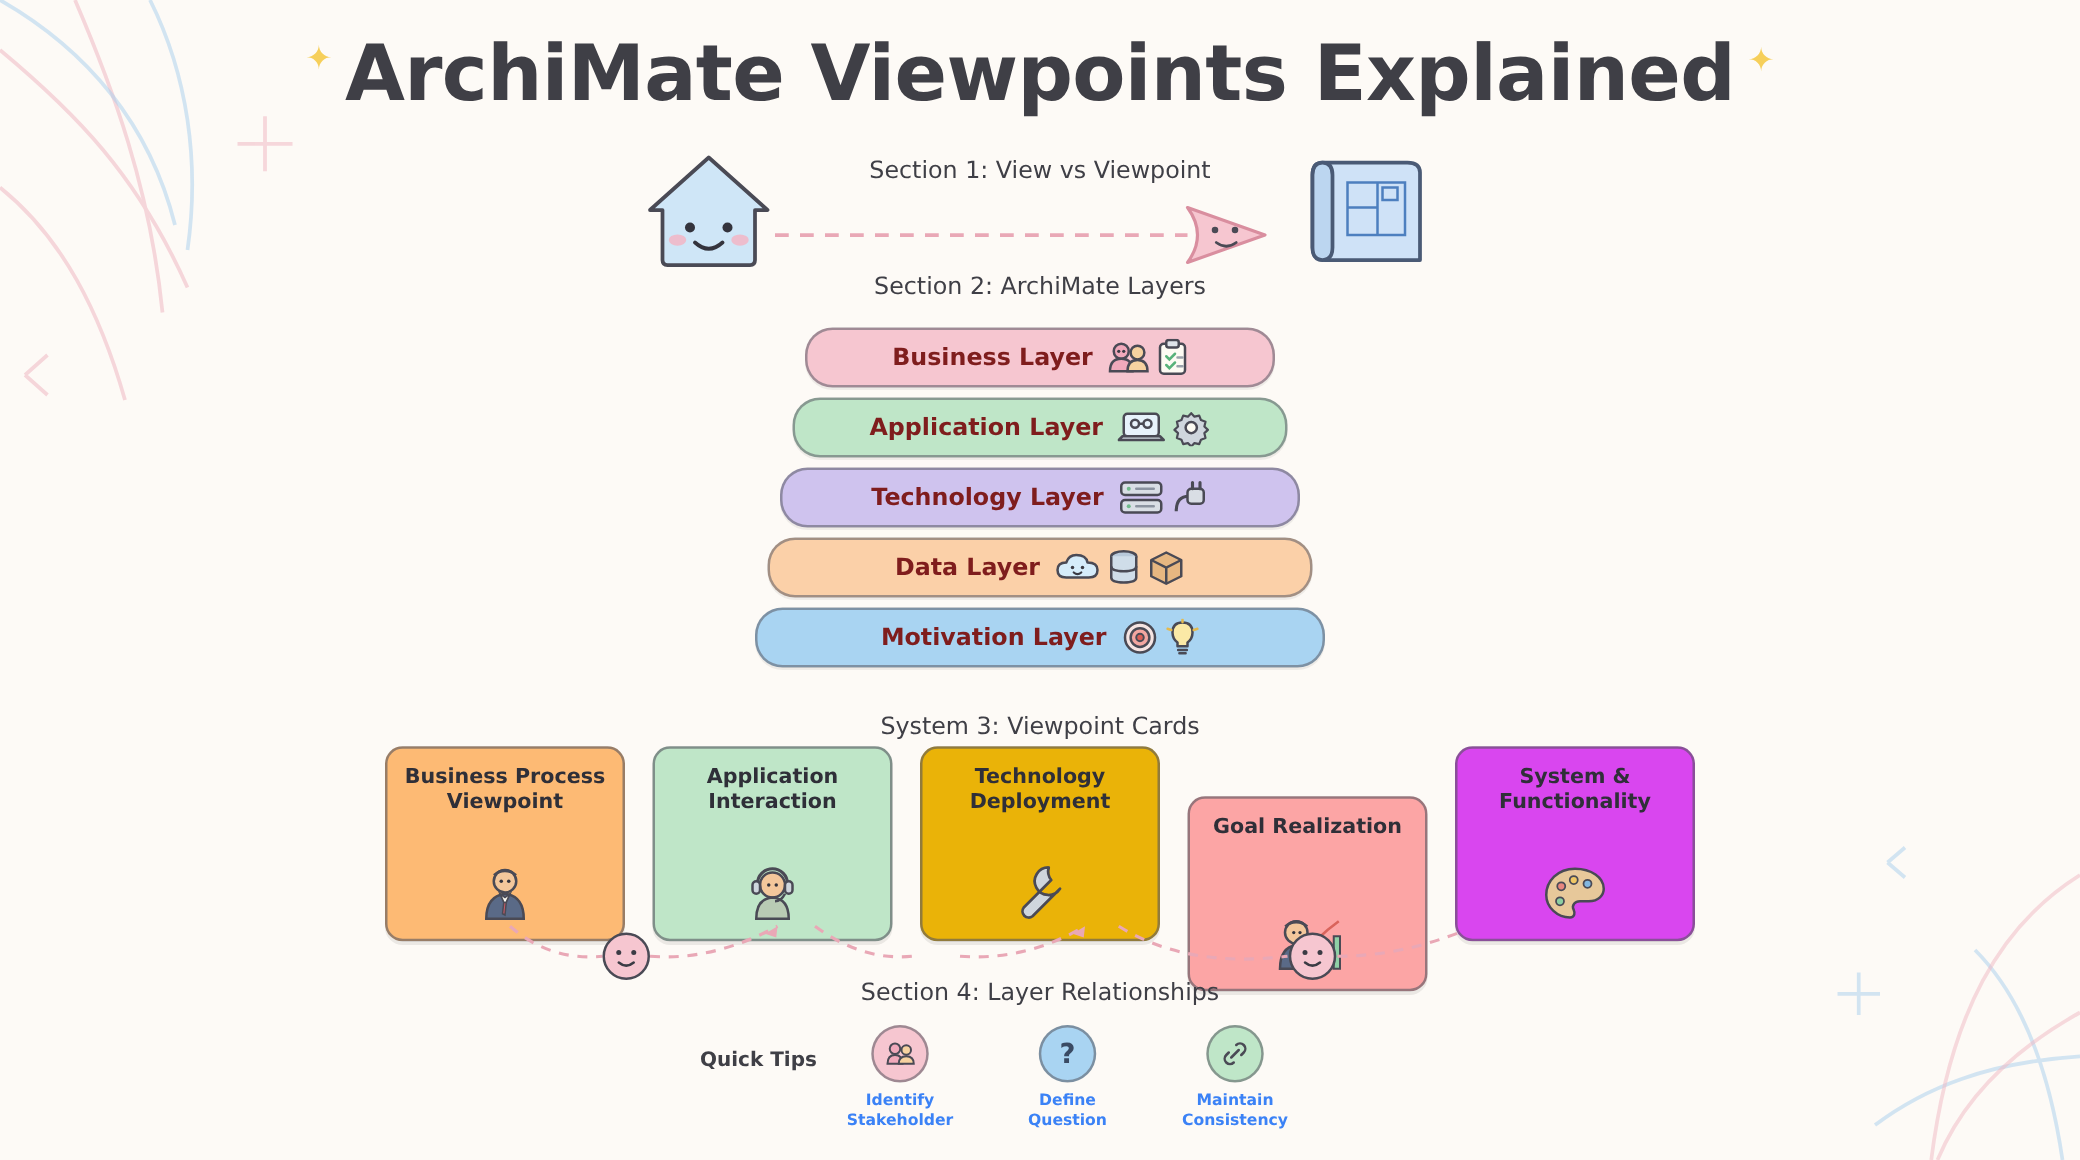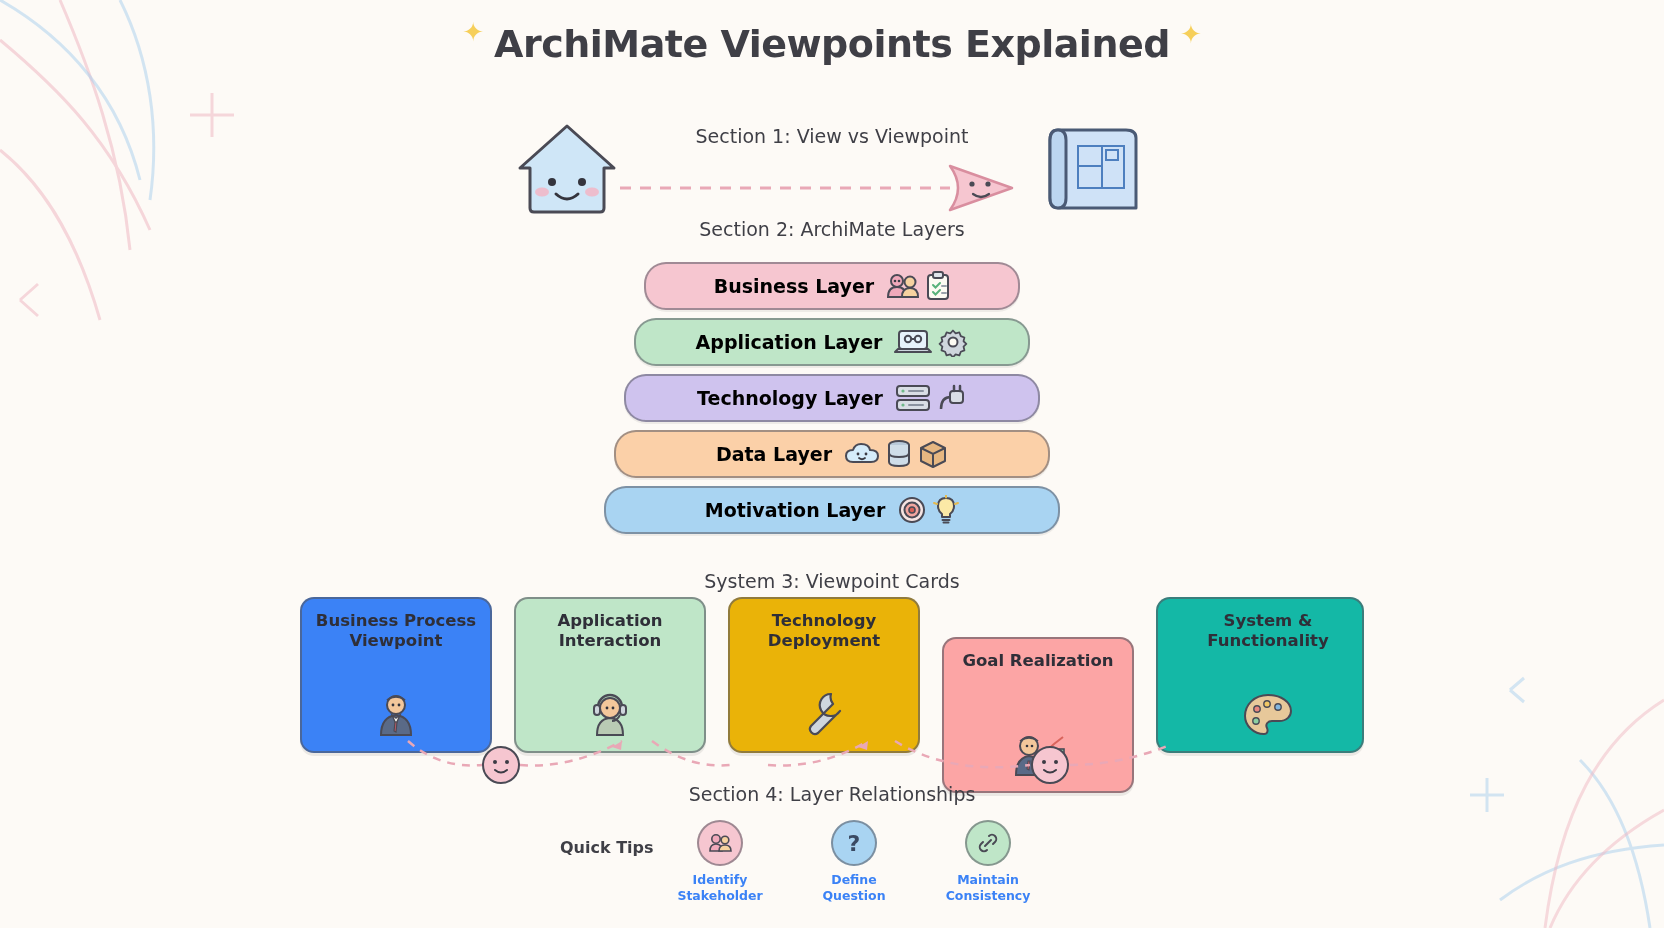--- a/index.html
+++ b/index.html
@@ -21,21 +21,21 @@
   
   .title-row {
     position: absolute;
     top: 22px; left: 0; right: 0;
     display: flex;
     align-items: center;
     justify-content: center;
     gap: 10px;
   }
   .page-title {
-    font-size: 38px;
+    font-size: 62px;
     font-weight: 700;
     color: #3f3f46;
     letter-spacing: -0.5px;
     white-space: nowrap;
   }
   .sparkle {
     font-size: 26px;
     color: #f6cf5a;
     line-height: 1;
     transform: translateY(-12px);
@@ -67,21 +67,21 @@
     border: 2px solid rgba(90,90,100,0.55);
     display: flex;
     align-items: center;
     justify-content: center;
     gap: 12px;
     box-shadow: 0 2px 0 rgba(0,0,0,0.06);
   }
   .layer-label {
     font-size: 19px;
     font-weight: 700;
-    color: #000000;
+    color: #7f1d1d;
   }
   .layer-icons { display: flex; align-items: center; gap: 6px; }
 
   
   .cards {
     position: absolute;
     top: 597px;
     left: 0; right: 0;
     display: flex;
     justify-content: center;
@@ -302,21 +302,21 @@
         <path d="M9.5 25 h7 M10.5 27.5 h5" stroke="#4a4a55" stroke-width="2" stroke-linecap="round"></path>
         <path d="M1 8 l3 1 M25 8 l-3 1 M13 0.5 v2" stroke="#e4b94e" stroke-width="2" stroke-linecap="round"></path>
       </svg>
     </span>
   </div>
 </div>
 
 <div class="section-heading" style="top:570px;">System 3: Viewpoint Cards</div>
 
 <div class="cards">
-  <div class="card" style="background:#3b82f6;justify-content:flex-end;">
+  <div class="card" style="background:#fdba74;justify-content:flex-end;">
     <div class="card-title">Business Process
 Viewpoint</div>
     <div class="card-icon">
       <svg width="46" height="46" viewBox="0 0 46 46">
         <circle cx="23" cy="14" r="9" fill="#f3c79b" stroke="#4a4a55" stroke-width="2"></circle>
         <path d="M14 9 Q23 1 32 9 Q28 6 23 6 Q18 6 14 9 Z" fill="#6b4a33" stroke="#4a4a55" stroke-width="1.6"></path>
         <path d="M8 44 Q8 26 23 24 Q38 26 38 44 Z" fill="#5a6a87" stroke="#4a4a55" stroke-width="2"></path>
         <path d="M19 24 L23 33 L27 24 L23 27 Z" fill="#fdfbf3" stroke="#4a4a55" stroke-width="1.4"></path>
         <path d="M22 31 l2 0 -1 10 -2 -1 Z" fill="#c45b67" stroke="#4a4a55" stroke-width="1.2"></path>
         <circle cx="20" cy="14" r="1.4" fill="#33333c"></circle>
@@ -364,21 +364,21 @@
         <rect x="35" y="32" width="5" height="12" fill="#8fd0a6" stroke="#4a4a55" stroke-width="1.6"></rect>
         <rect x="42" y="25" width="5" height="19" fill="#8fd0a6" stroke="#4a4a55" stroke-width="1.6"></rect>
         <rect x="49" y="18" width="5" height="26" fill="#8fd0a6" stroke="#4a4a55" stroke-width="1.6"></rect>
         <path d="M34 22 L44 13 L53 6" stroke="#d9645c" stroke-width="2" fill="none"></path>
         <circle cx="17" cy="15" r="1.3" fill="#33333c"></circle>
           <circle cx="22" cy="15" r="1.3" fill="#33333c"></circle>
       </svg>
     </div>
   </div>
 
-  <div class="card" style="background:#14b8a6;padding-left:16px;">
+  <div class="card" style="background:#d946ef;">
     <div class="card-title">System &amp;
 Functionality</div>
     <div class="card-icon">
       <svg width="50" height="44" viewBox="0 0 50 44">
         <path d="M25 2 C 11 2 2 12 2 23 C 2 33 11 41 21 41 C 25 41 25 37 24 35 C 22 31 25 28 29 28 L 36 28 C 44 28 48 23 48 18 C 48 9 38 2 25 2 Z" fill="#e7c89a" stroke="#4a4a55" stroke-width="2" stroke-linejoin="round"></path>
         <circle cx="14" cy="16" r="3.2" fill="#e8867f" stroke="#4a4a55" stroke-width="1.4"></circle>
         <circle cx="24" cy="11" r="3.2" fill="#f0c765" stroke="#4a4a55" stroke-width="1.4"></circle>
         <circle cx="35" cy="14" r="3.2" fill="#82b7e0" stroke="#4a4a55" stroke-width="1.4"></circle>
         <circle cx="13" cy="28" r="3.2" fill="#8ccfa2" stroke="#4a4a55" stroke-width="1.4"></circle>
       </svg>

